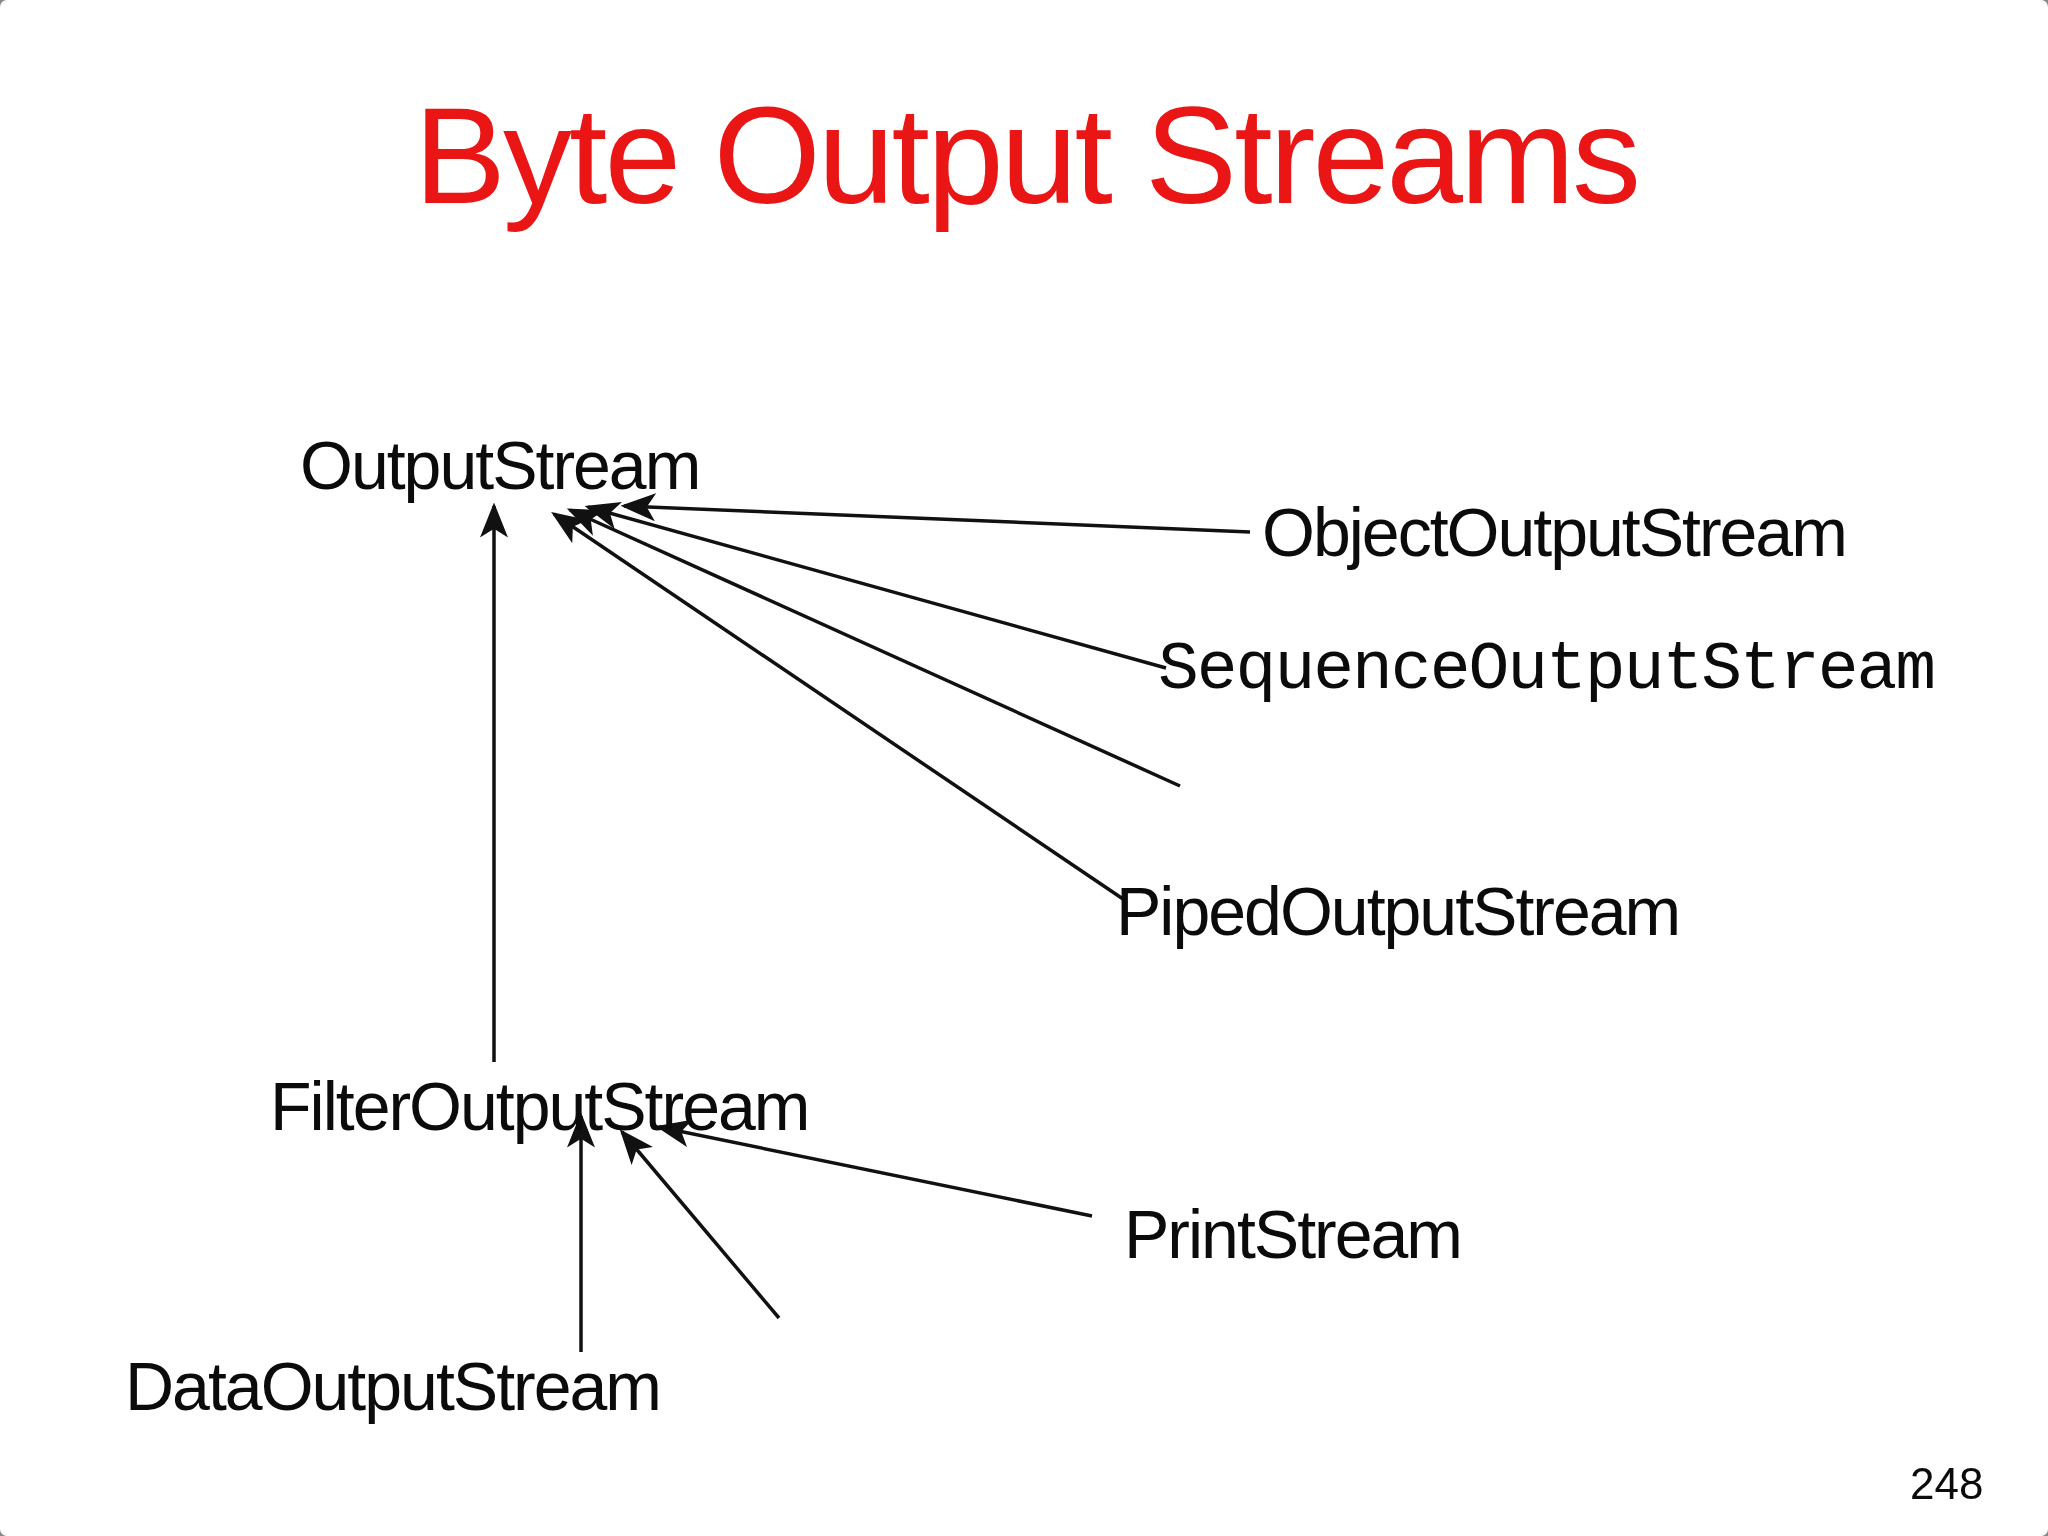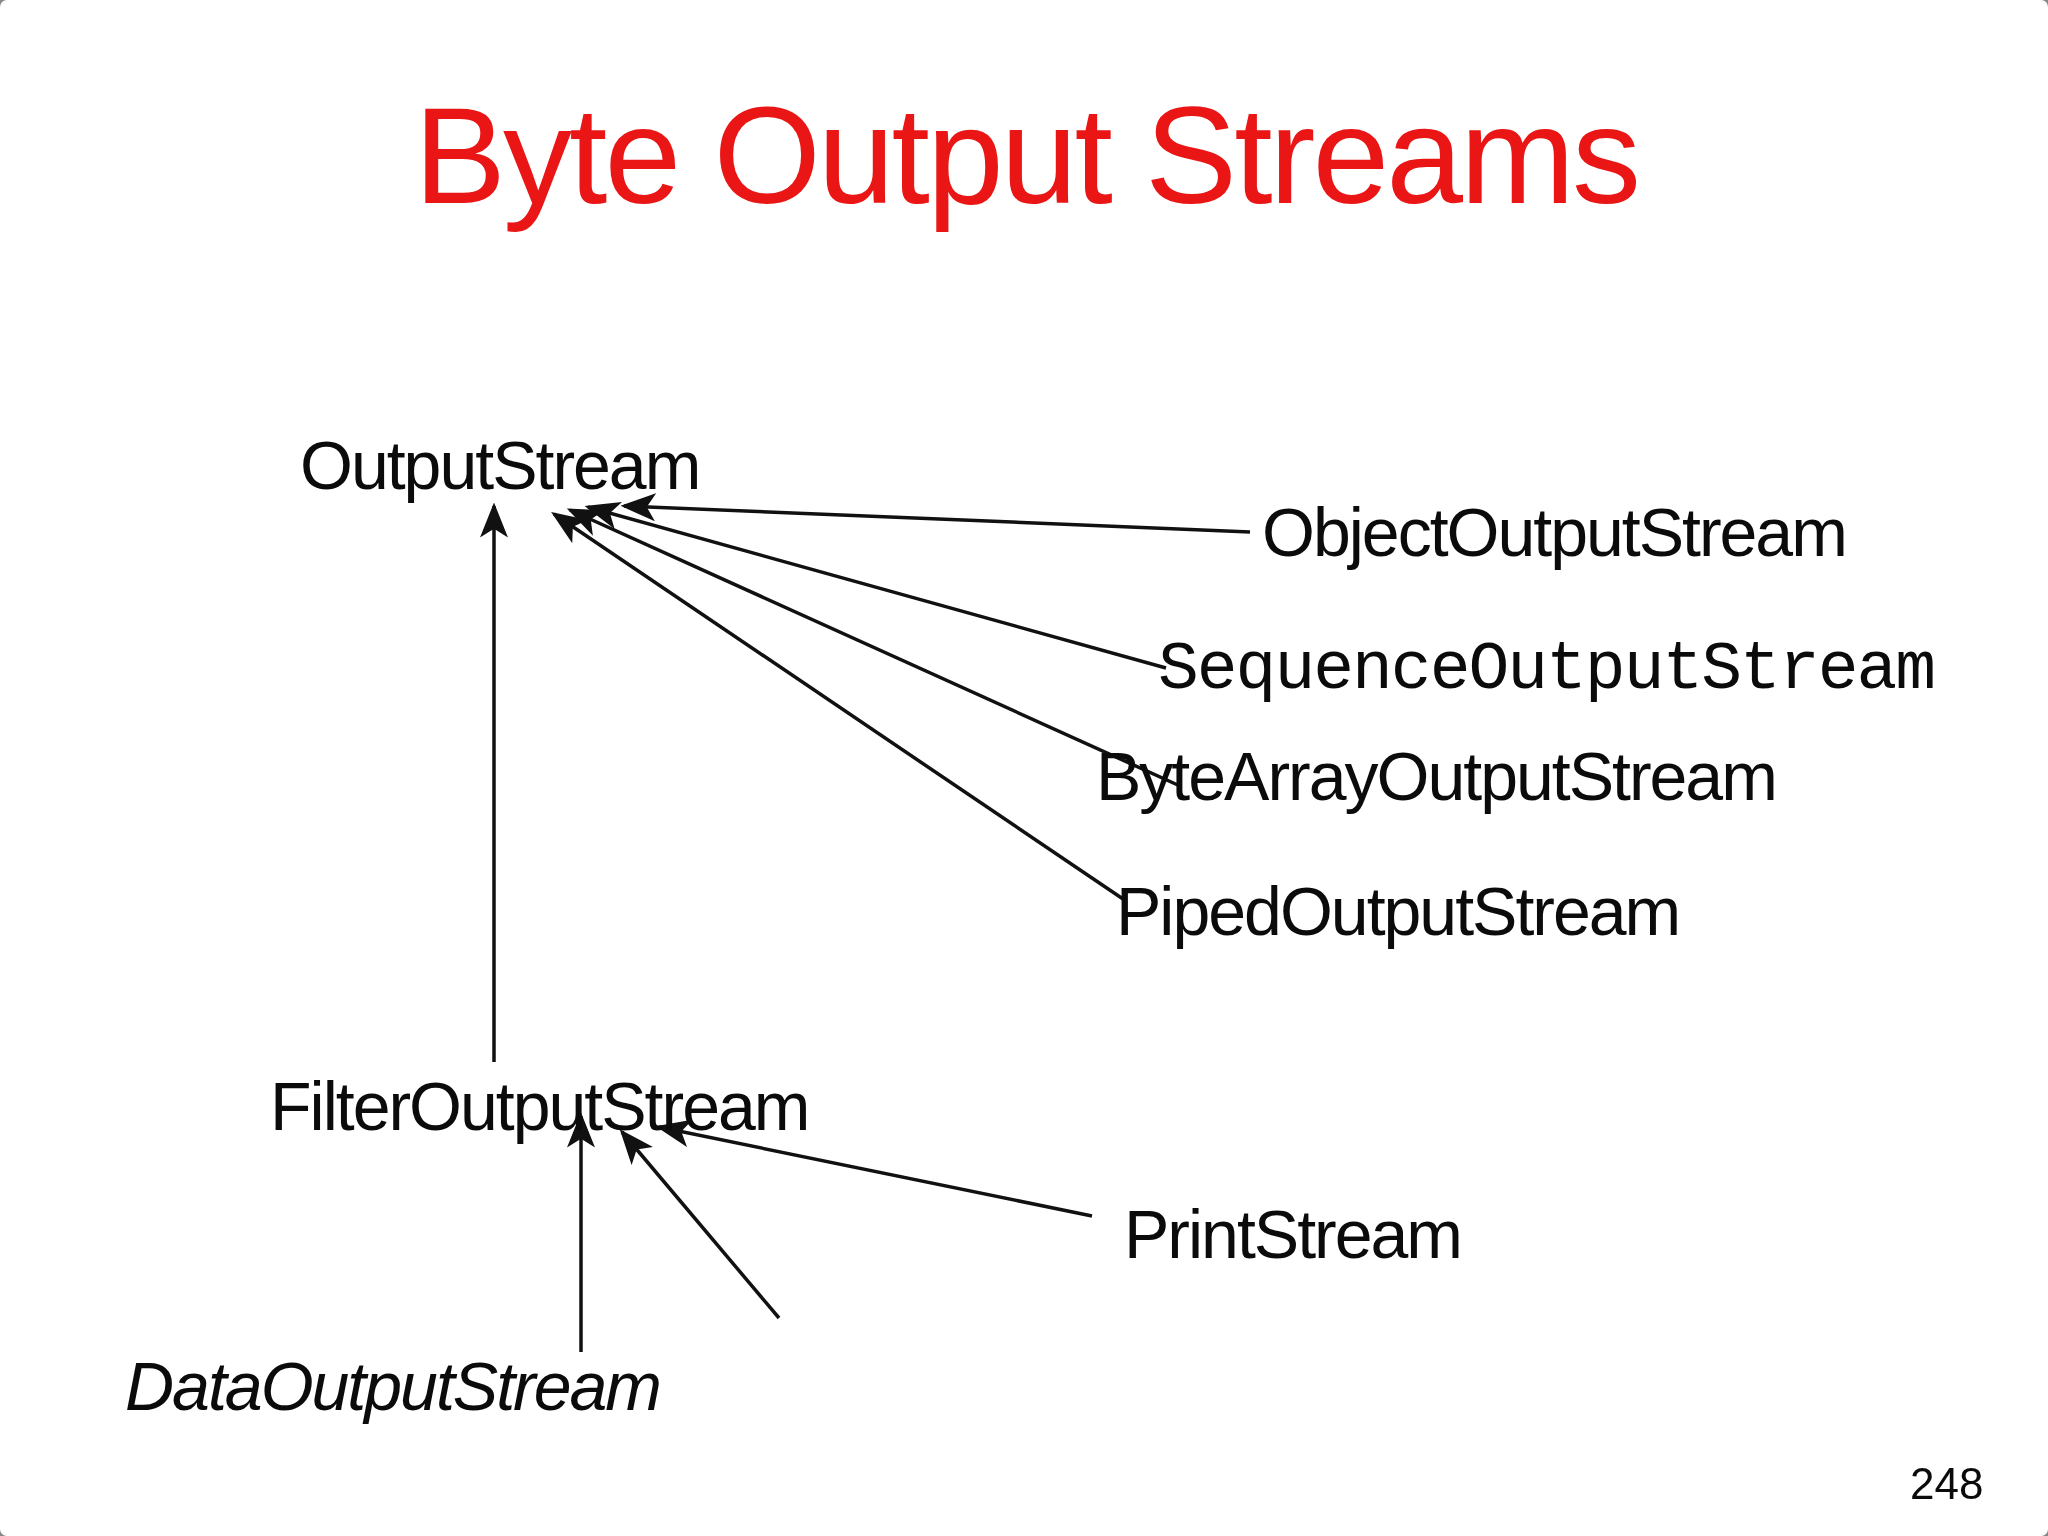--- a/index.html
+++ b/index.html
@@ -46,21 +46,21 @@
     white-space: nowrap;
   }
   .node-outputstream        { left: 300px;  top: 431px;  }
   .node-objectoutputstream  { left: 1262px; top: 498px;  }
   .node-sequenceoutputstream{ left: 1158px; top: 636px; font-family: Liberation Mono, monospace;  }
   .node-bytearrayoutputstream{ left: 1096px; top: 742px; }
   .node-pipedoutputstream   { left: 1116px; top: 877px;  }
   .node-filteroutputstream  { left: 270px;  top: 1072px; }
   .node-printstream         { left: 1124px; top: 1200px; }
   .node-bufferedoutputstream{ left: 788px;  top: 1318px; }
-  .node-dataoutputstream    { left: 125px;  top: 1352px; font-style: italic; }
+  .node-dataoutputstream    { left: 125px;  top: 1352px; }
   .page-number {
     position: absolute;
     left: 1910px;
     top: 1462px;
     font-size: 44px;
     line-height: 1;
     color: var(--text-color, #0b0b0b);
   }
 </style>
 </head>
@@ -85,21 +85,20 @@
     <line x1="779" y1="1318" x2="622" y2="1132" marker-end="url(#arrowhead)"></line>
     <line x1="1092" y1="1216" x2="659" y2="1127" marker-end="url(#arrowhead)"></line>
   </svg>
 
   <div class="class-label node-outputstream">OutputStream</div>
 
   <div class="class-label node-objectoutputstream">ObjectOutputStream</div>
 
   <div class="class-label node-sequenceoutputstream">SequenceOutputStream</div>
 
-  <div class="class-label node-bytearrayoutputstream">ByteArrayOutputStream</div>
 
   <div class="class-label node-pipedoutputstream">PipedOutputStream</div>
 
   <div class="class-label node-filteroutputstream">FilterOutputStream</div>
 
   <div class="class-label node-printstream">PrintStream</div>
 
 
   <div class="class-label node-dataoutputstream">DataOutputStream</div>
 

